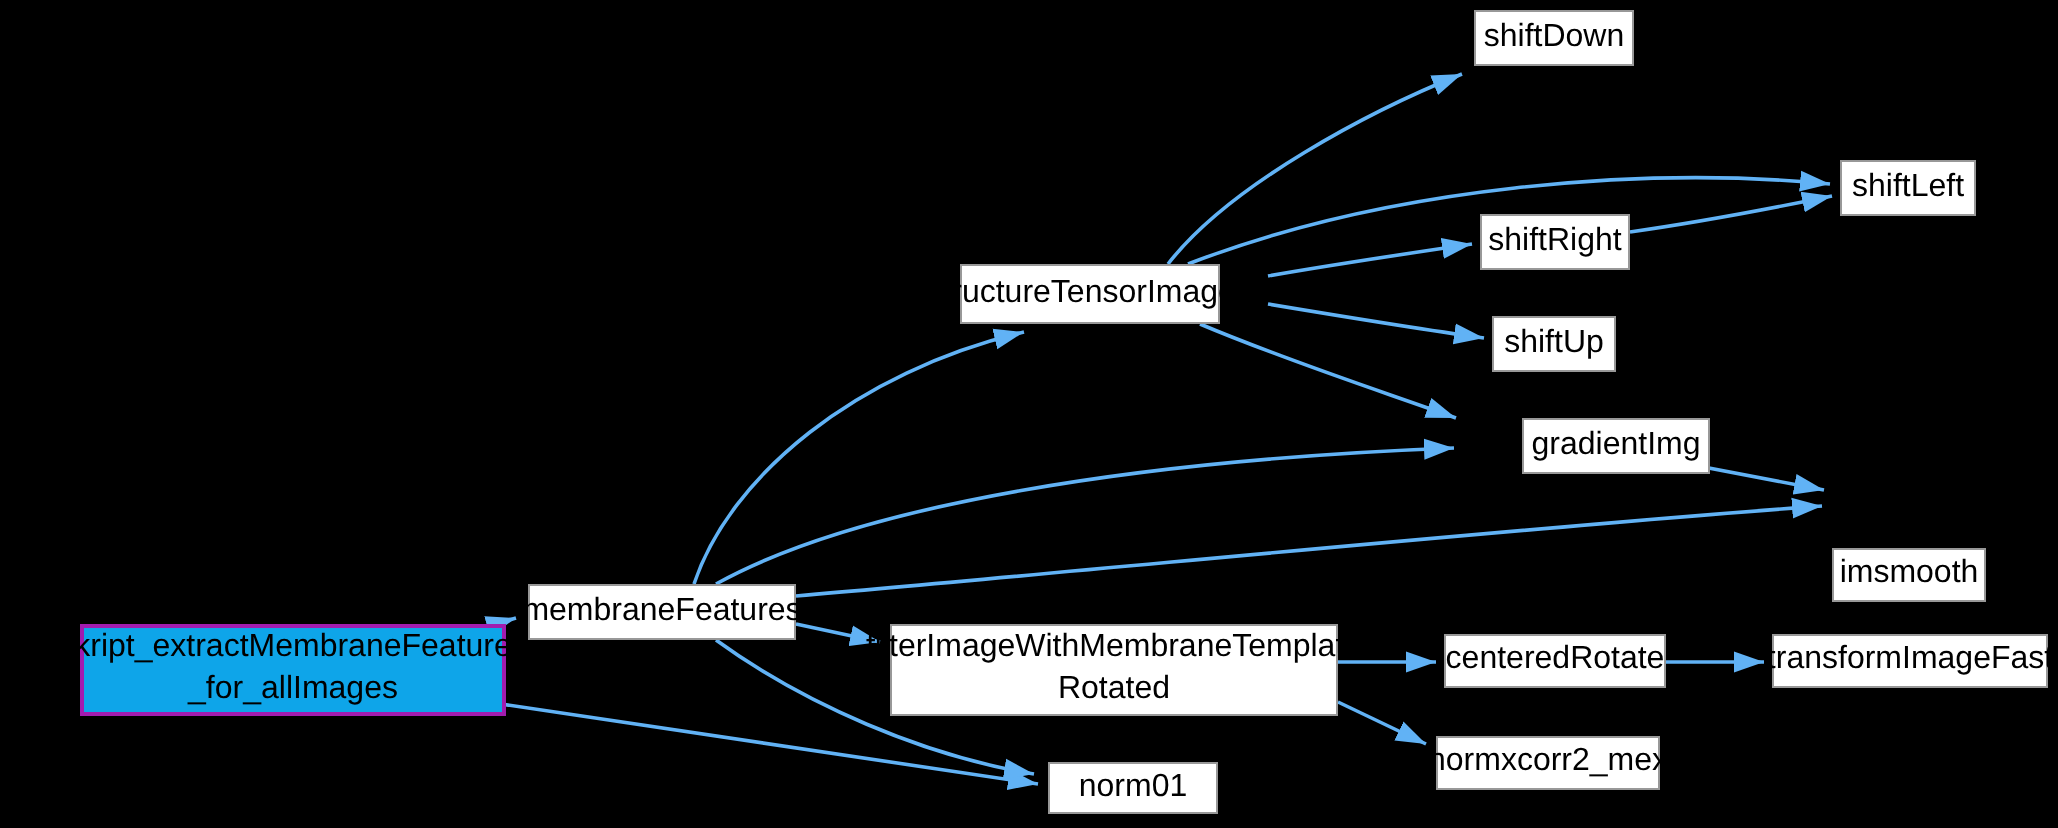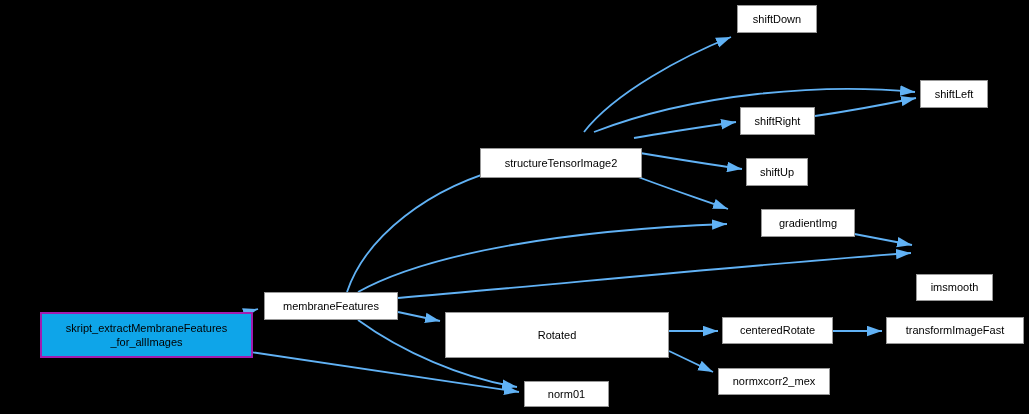--- a/index.html
+++ b/index.html
@@ -20,21 +20,21 @@
   .node {
     position: absolute;
     box-sizing: border-box;
     background: #ffffff;
     border: 1.5px solid #989898;
     color: #000000;
     display: flex;
     flex-direction: column;
     align-items: center;
     justify-content: center;
-    font-size: 11px;
+    font-size: 16px;
     line-height: 1.3;
     text-align: center;
     white-space: nowrap;
     cursor: pointer;
     z-index: 2;
   }
   .node.root {
     background: #0ea5e9;
     border: 2px solid #a21caf;
     cursor: default;
@@ -73,21 +73,21 @@
       </g>
   </svg>
   <div id="nodes-layer">
       <div class="node root" title="skript_extractMembraneFeatures_for_allImages" style="left: 4px; top: 312px; width: 213px; height: 46px;">
         <span>skript_extractMembraneFeatures</span>
         <span>_for_allImages</span>
       </div>
       <div class="node" title="membraneFeatures" style="left: 264px; top: 292px; width: 134px; height: 28px;">
         <span>membraneFeatures</span>
       </div>
-      <div class="node" title="structureTensorImage2" style="left: 480px; top: 148px; width: 162px; height: 30px;">
+      <div class="node" title="structureTensorImage2" style="left: 480px; top: 132px; width: 130px; height: 30px;">
         <span>structureTensorImage2</span>
       </div>
       <div class="node" title="shiftDown" style="left: 737px; top: 5px; width: 80px; height: 28px;">
         <span>shiftDown</span>
       </div>
       <div class="node" title="shiftLeft" style="left: 920px; top: 80px; width: 68px; height: 28px;">
         <span>shiftLeft</span>
       </div>
       <div class="node" title="shiftRight" style="left: 740px; top: 107px; width: 75px; height: 28px;">
         <span>shiftRight</span>
@@ -95,20 +95,21 @@
       <div class="node" title="shiftUp" style="left: 746px; top: 158px; width: 62px; height: 28px;">
         <span>shiftUp</span>
       </div>
       <div class="node" title="gradientImg" style="left: 761px; top: 209px; width: 94px; height: 28px;">
         <span>gradientImg</span>
       </div>
       <div class="node" title="imsmooth" style="left: 916px; top: 237px; width: 77px; height: 27px; margin-top: 37px;">
         <span>imsmooth</span>
       </div>
       <div class="node" title="filterImageWithMembraneTemplateRotated" style="left: 445px; top: 312px; width: 224px; height: 46px;">
+        <span>filterImageWithMembraneTemplate</span>
         <span>Rotated</span>
       </div>
       <div class="node" title="centeredRotate" style="left: 722px; top: 317px; width: 111px; height: 27px;">
         <span>centeredRotate</span>
       </div>
       <div class="node" title="transformImageFast" style="left: 886px; top: 317px; width: 138px; height: 27px;">
         <span>transformImageFast</span>
       </div>
       <div class="node" title="normxcorr2_mex" style="left: 718px; top: 368px; width: 112px; height: 27px;">
         <span>normxcorr2_mex</span>

